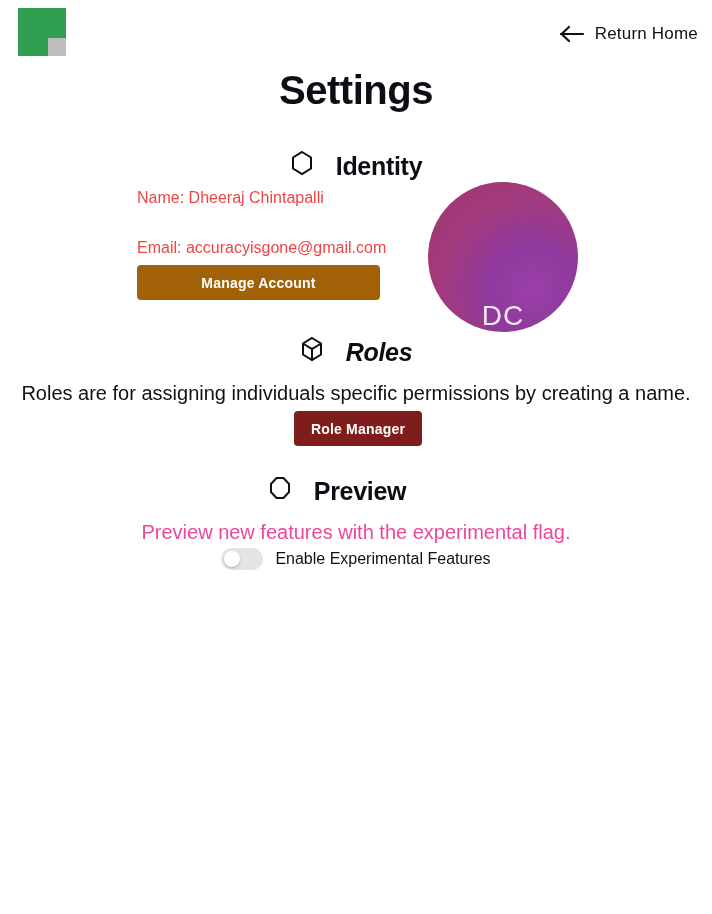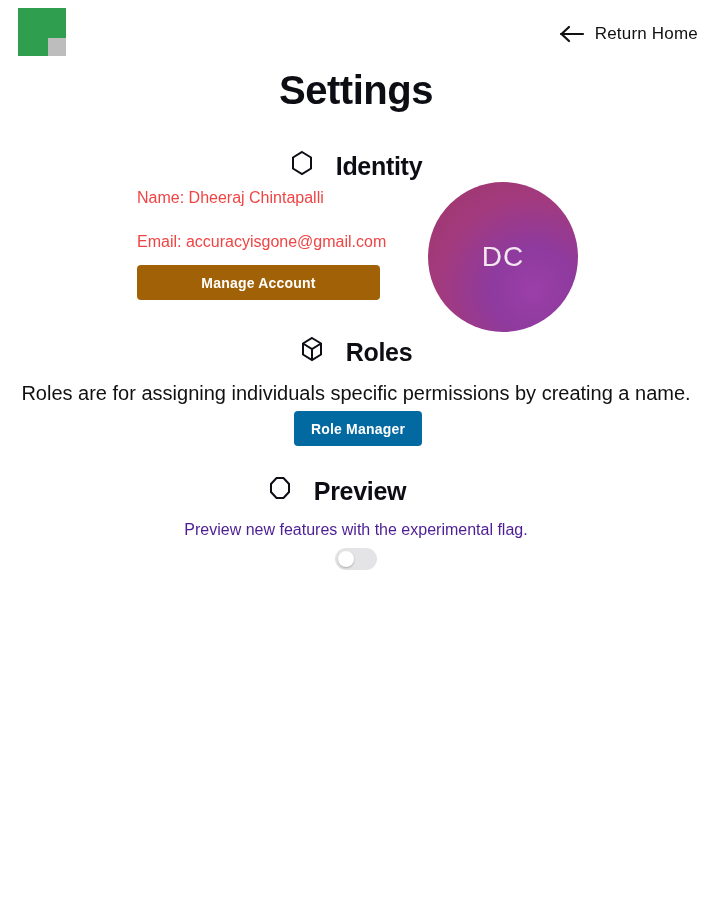--- a/index.html
+++ b/index.html
@@ -78,37 +78,37 @@
     align-items: center;
     justify-content: center;
     gap: 22px;
     font-size: 25px;
     font-weight: bold;
     color: #0d0d14;
     letter-spacing: -0.3px;
   }
 
   .sec-identity { position: absolute; top: 150px; left: 0; width: 712px; }
-  .sec-roles { position: absolute; top: 336px; left: 0; width: 712px; }
+  .sec-roles { position: absolute; top: 336px; left: 0; width: 712px; font-style: italic; }
   .sec-preview { position: absolute; top: 475px; left: 4px; width: 666px; }
 
   .identity-body {
     position: absolute;
     top: 180px;
     left: 0;
     width: 712px;
   }
   .id-line {
     position: absolute;
     left: 137px;
     font-size: 16px;
     color: #ef4444;
   }
   .id-name { top: 9px; }
-  .id-email { top: 53px; }
+  .id-email { top: 59px; }
 
   .manage-btn {
     position: absolute;
     left: 137px;
     top: 85px;
     width: 243px;
     height: 35px;
     background: #a16207;
     color: #ffffff;
     border: none;
@@ -122,21 +122,21 @@
 
   .avatar {
     position: absolute;
     left: 428px;
     top: 182px;
     width: 150px;
     height: 150px;
     border-radius: 50%;
     background: radial-gradient(circle at 70% 72%, #9b3fa8 0%, #8e3a9e 28%, #a33a7e 62%, #9d3668 100%);
     display: flex;
-    align-items: center;
+    align-items: flex-end;
     justify-content: center;
     color: #f2e6ef;
     font-size: 28px;
     letter-spacing: 1px;
   }
 
   .roles-desc {
     position: absolute;
     top: 382px;
     left: 0;
@@ -144,39 +144,39 @@
     text-align: center;
     font-size: 20px;
     color: #111111;
   }
   .role-btn {
     position: absolute;
     left: 294px;
     top: 411px;
     width: 128px;
     height: 35px;
-    background: #0369a1;
+    background: #7f1d1d;
     color: #ffffff;
     border: none;
     border-radius: 4px;
     font-size: 14px;
     font-weight: bold;
     font-family: "Liberation Sans", sans-serif;
     letter-spacing: 0.2px;
     cursor: pointer;
   }
 
   .preview-desc {
     position: absolute;
     top: 521px;
     left: 0;
     width: 712px;
     text-align: center;
-    font-size: 16px;
-    color: #4c1d95;
+    font-size: 20px;
+    color: #ec4899;
   }
   .toggle-row {
     position: absolute;
     top: 548px;
     left: 0;
     width: 712px;
     display: flex;
     align-items: center;
     justify-content: center;
     gap: 12px;
@@ -271,15 +271,16 @@
         </svg>
       </span>
       <span>Preview</span>
     </div>
   </div>
   <div class="preview-desc">Preview new features with the experimental flag.</div>
   <div class="toggle-row">
     <div class="switch">
       <span class="knob"></span>
     </div>
+    <span class="toggle-label">Enable Experimental Features</span>
   </div>
 
 </div>
 
 </body></html>

